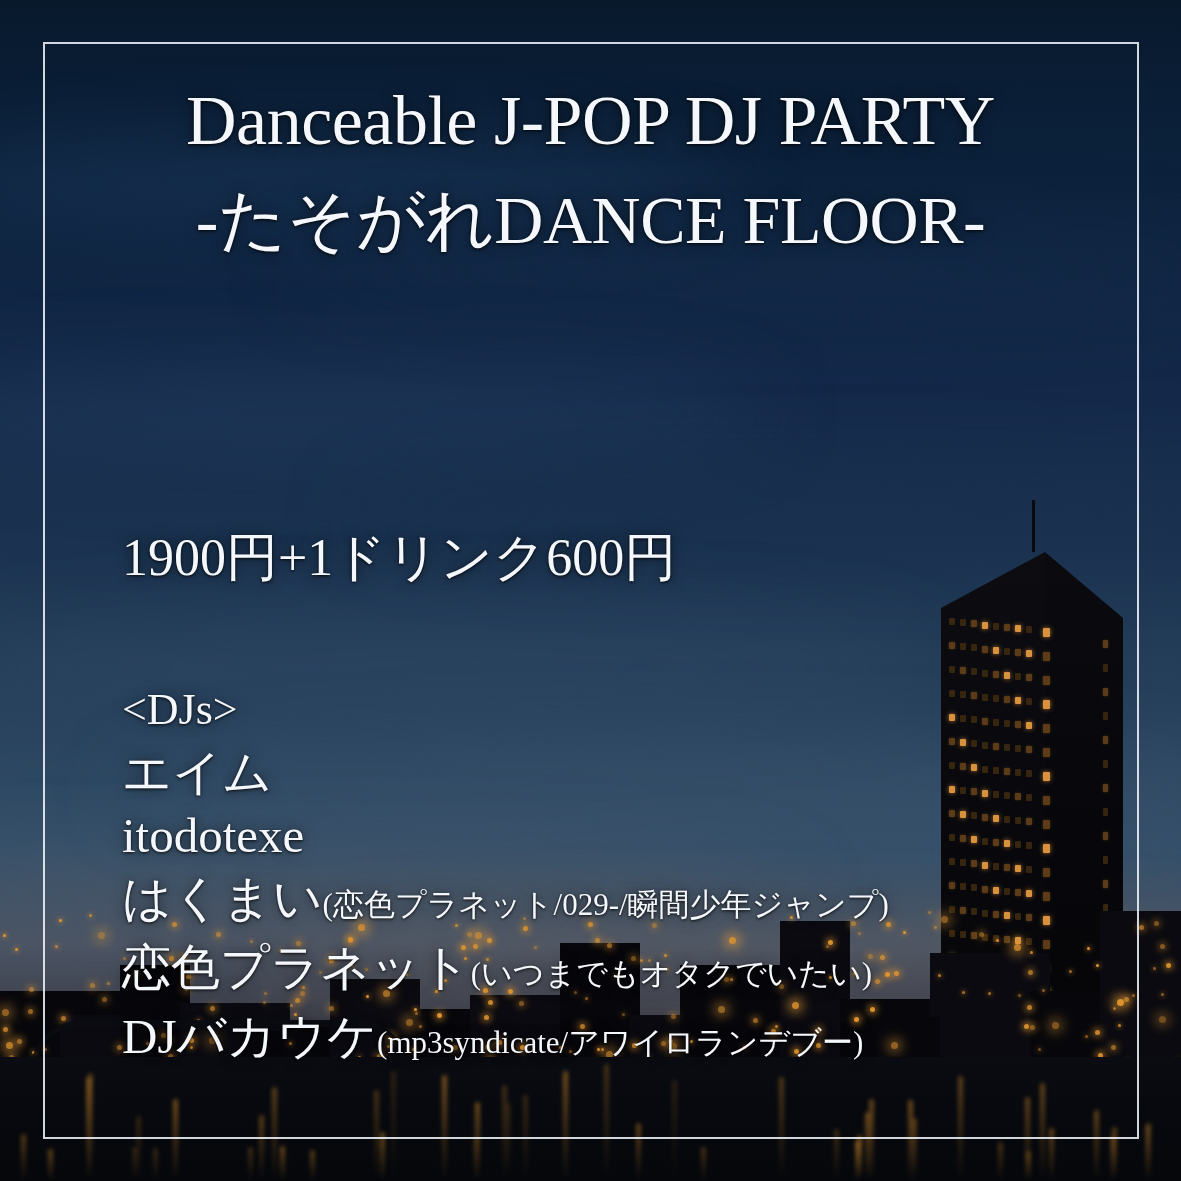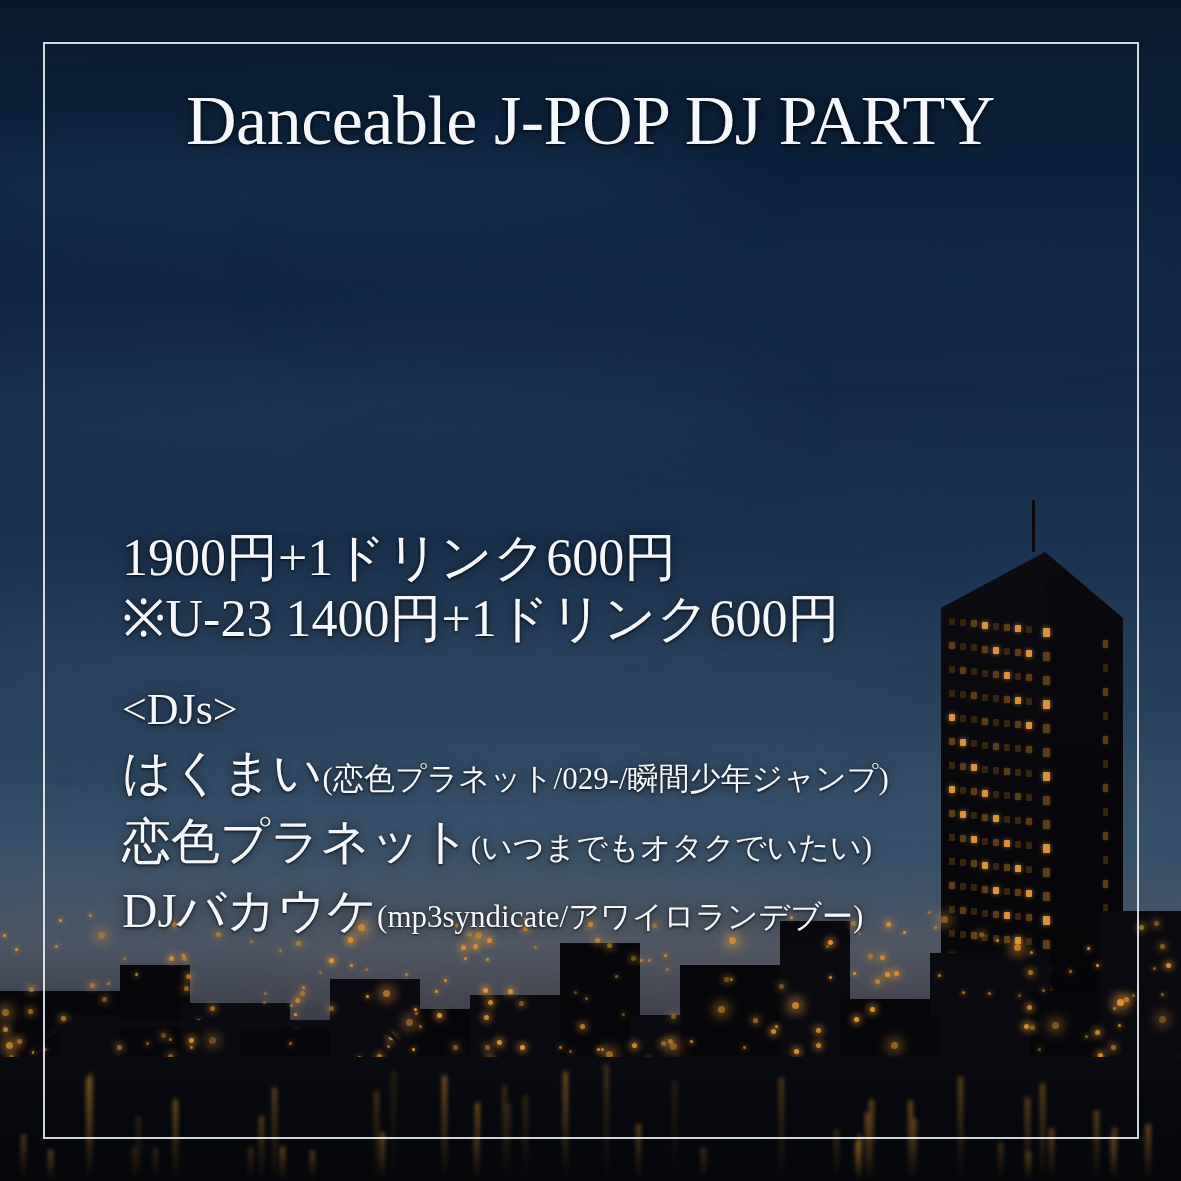--- a/index.html
+++ b/index.html
@@ -661,30 +661,32 @@
         <div class="refl" style="left: 1026px; bottom: 0px; height: 30px; opacity: 0.59;"></div>
         <div class="refl" style="left: 272px; bottom: 0px; height: 94px; opacity: 0.65;"></div>
       </div>
   </div>
 
   <div class="frame"></div>
 
   <div class="content">
 
     <div class="title title-1 shadowed">Danceable J-POP DJ PARTY</div>
+    <div class="title title-2 shadowed">-たそがれDANCE FLOOR-</div>
 
 
     <div class="block price">
       <div class="line shadowed">1900円+1ドリンク600円</div>
-      <div class="line shadowed">※U-23 1400円+1ドリンク600円</div>
     </div>
 
     <div class="block djs">
       <div class="line hdr shadowed">&lt;DJs&gt;</div>
       <div id="dj-lines">
+          <div class="line shadowed"><span>エイム</span></div>
+          <div class="line shadowed"><span>itodotexe</span></div>
           <div class="line shadowed"><span>はくまい</span><span class="sub">(恋色プラネット/029-/瞬間少年ジャンプ)</span></div>
           <div class="line shadowed"><span>恋色プラネット</span><span class="sub">(いつまでもオタクでいたい)</span></div>
           <div class="line shadowed"><span>DJバカウケ</span><span class="sub">(mp3syndicate/アワイロランデブー)</span></div>
         </div>
     </div>
 
   </div>
 </div>
 
 </body></html>

